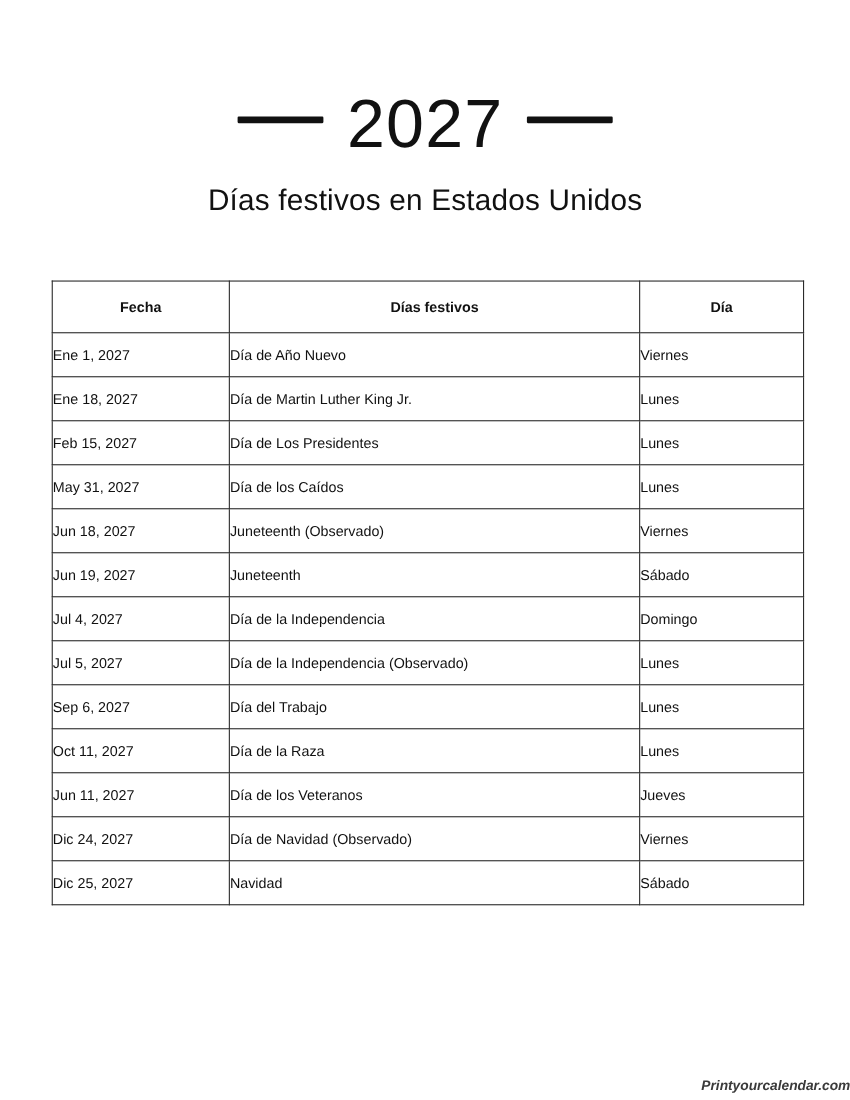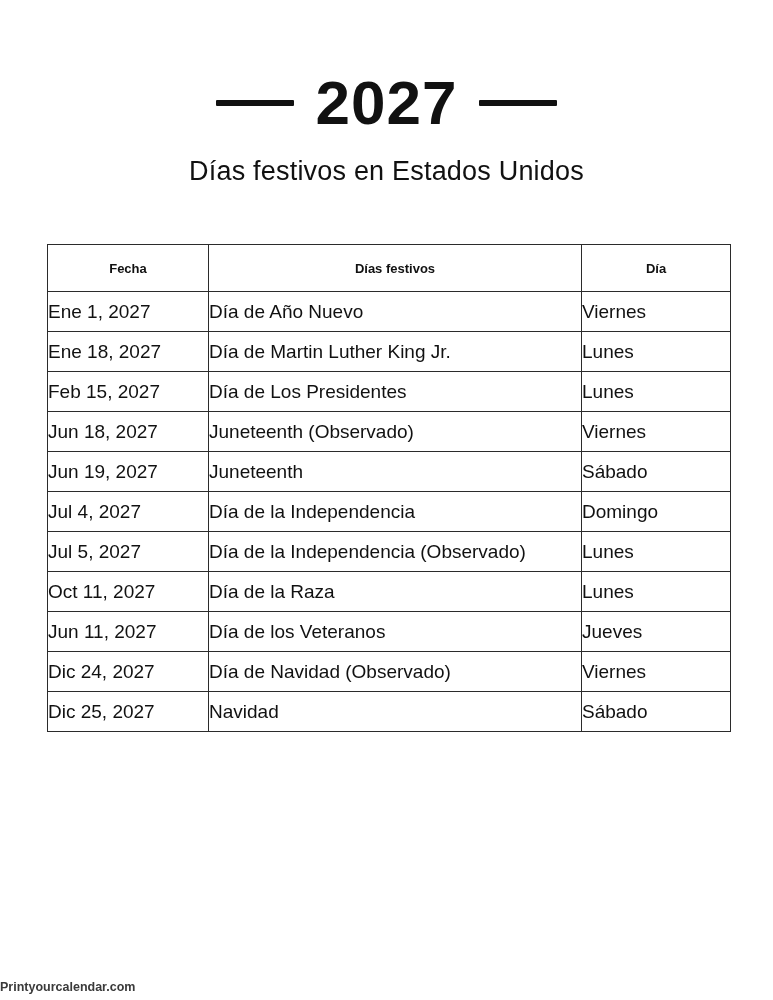--- a/index.html
+++ b/index.html
@@ -29,67 +29,69 @@
     margin-top: 72px;
   }
   .rule {
     width: 78px;
     height: 6px;
     background: #111111;
     border-radius: 1px;
   }
   .year {
     font-size: 62px;
-    font-weight: bold;
+    font-weight: normal;
     letter-spacing: 1px;
     line-height: 1;
+    margin-top: 11px;
   }
   .subtitle {
     text-align: center;
     font-size: 27px;
     margin-top: 22px;
     font-weight: normal;
     letter-spacing: 0.2px;
   }
   table.holidays {
     margin-top: 57px;
     width: 680px;
     border-collapse: collapse;
     table-layout: fixed;
   }
   table.holidays th,
   table.holidays td {
     border: 1px solid #2b2b2b;
     padding: 0;
     height: 39px;
-    font-size: 19px;
+    font-size: 13px;
     font-weight: normal;
     vertical-align: middle;
   }
   table.holidays thead th {
     height: 46px;
     font-weight: bold;
     font-size: 13px;
     text-align: center;
   }
   td.c-date, th.c-date { width: 160px; }
   td.c-name, th.c-name { width: 372px; }
   td.c-day,  th.c-day  { width: 148px; }
   td.c-date { padding-left: 13px; }
   td.c-name { padding-left: 13px; margin-left: 48px; }
   td.c-day  { padding-left: 16px; }
   .footer {
     position: absolute;
     left: 0;
     right: 0;
     top: 908px;
-    text-align: left;
+    text-align: right;
     font-size: 12.5px;
     font-weight: bold;
     color: #3a3a3a;
+    font-style: italic;
   }
 </style>
 </head>
 <body>
 
 <div class="page">
 
   <div class="title-row">
     <span class="rule"></span>
     <span class="year">2027</span>
@@ -116,37 +118,47 @@
         <td class="c-date">Ene 18, 2027</td>
         <td class="c-name">Día de Martin Luther King Jr.</td>
         <td class="c-day">Lunes</td>
       </tr>
       <tr>
         <td class="c-date">Feb 15, 2027</td>
         <td class="c-name">Día de Los Presidentes</td>
         <td class="c-day">Lunes</td>
       </tr>
       <tr>
+        <td class="c-date">May 31, 2027</td>
+        <td class="c-name">Día de los Caídos</td>
+        <td class="c-day">Lunes</td>
+      </tr>
+      <tr>
         <td class="c-date">Jun 18, 2027</td>
         <td class="c-name">Juneteenth (Observado)</td>
         <td class="c-day">Viernes</td>
       </tr>
       <tr>
         <td class="c-date">Jun 19, 2027</td>
         <td class="c-name">Juneteenth</td>
         <td class="c-day">Sábado</td>
       </tr>
       <tr>
         <td class="c-date">Jul 4, 2027</td>
         <td class="c-name">Día de la Independencia</td>
         <td class="c-day">Domingo</td>
       </tr>
       <tr>
         <td class="c-date">Jul 5, 2027</td>
         <td class="c-name">Día de la Independencia (Observado)</td>
+        <td class="c-day">Lunes</td>
+      </tr>
+      <tr>
+        <td class="c-date">Sep 6, 2027</td>
+        <td class="c-name">Día del Trabajo</td>
         <td class="c-day">Lunes</td>
       </tr>
       <tr>
         <td class="c-date">Oct 11, 2027</td>
         <td class="c-name">Día de la Raza</td>
         <td class="c-day">Lunes</td>
       </tr>
       <tr>
         <td class="c-date">Jun 11, 2027</td>
         <td class="c-name">Día de los Veteranos</td>

